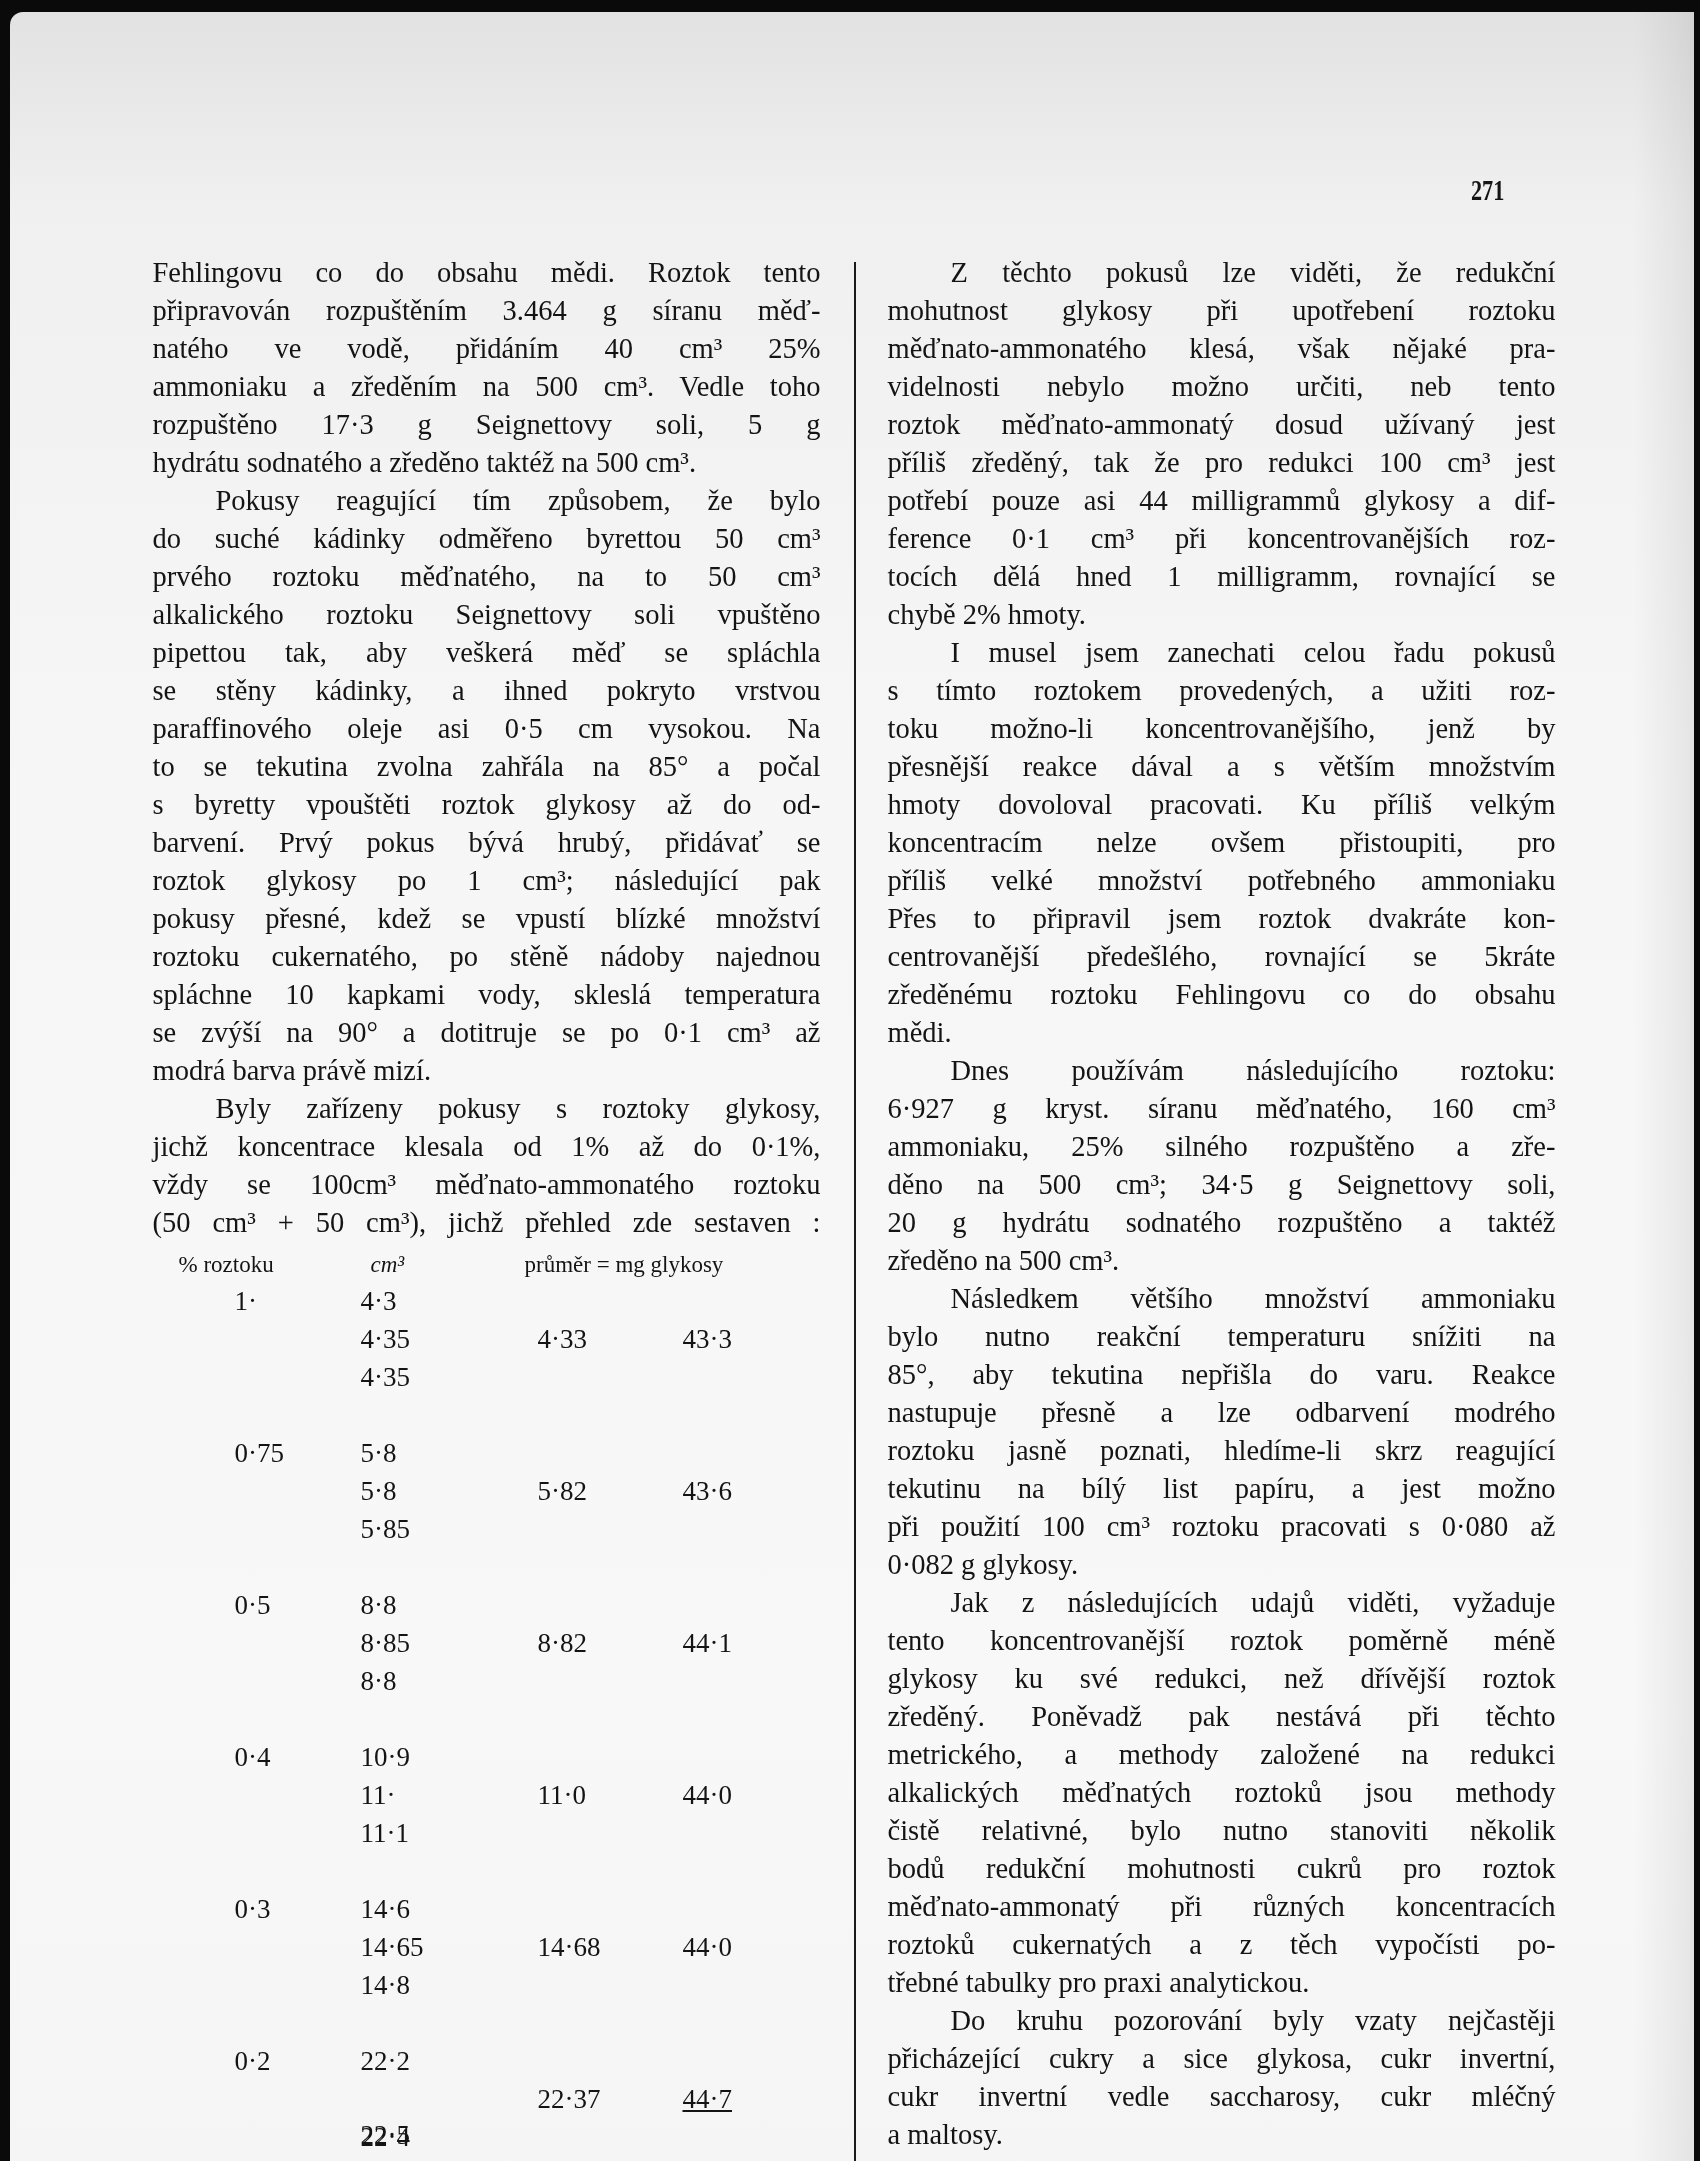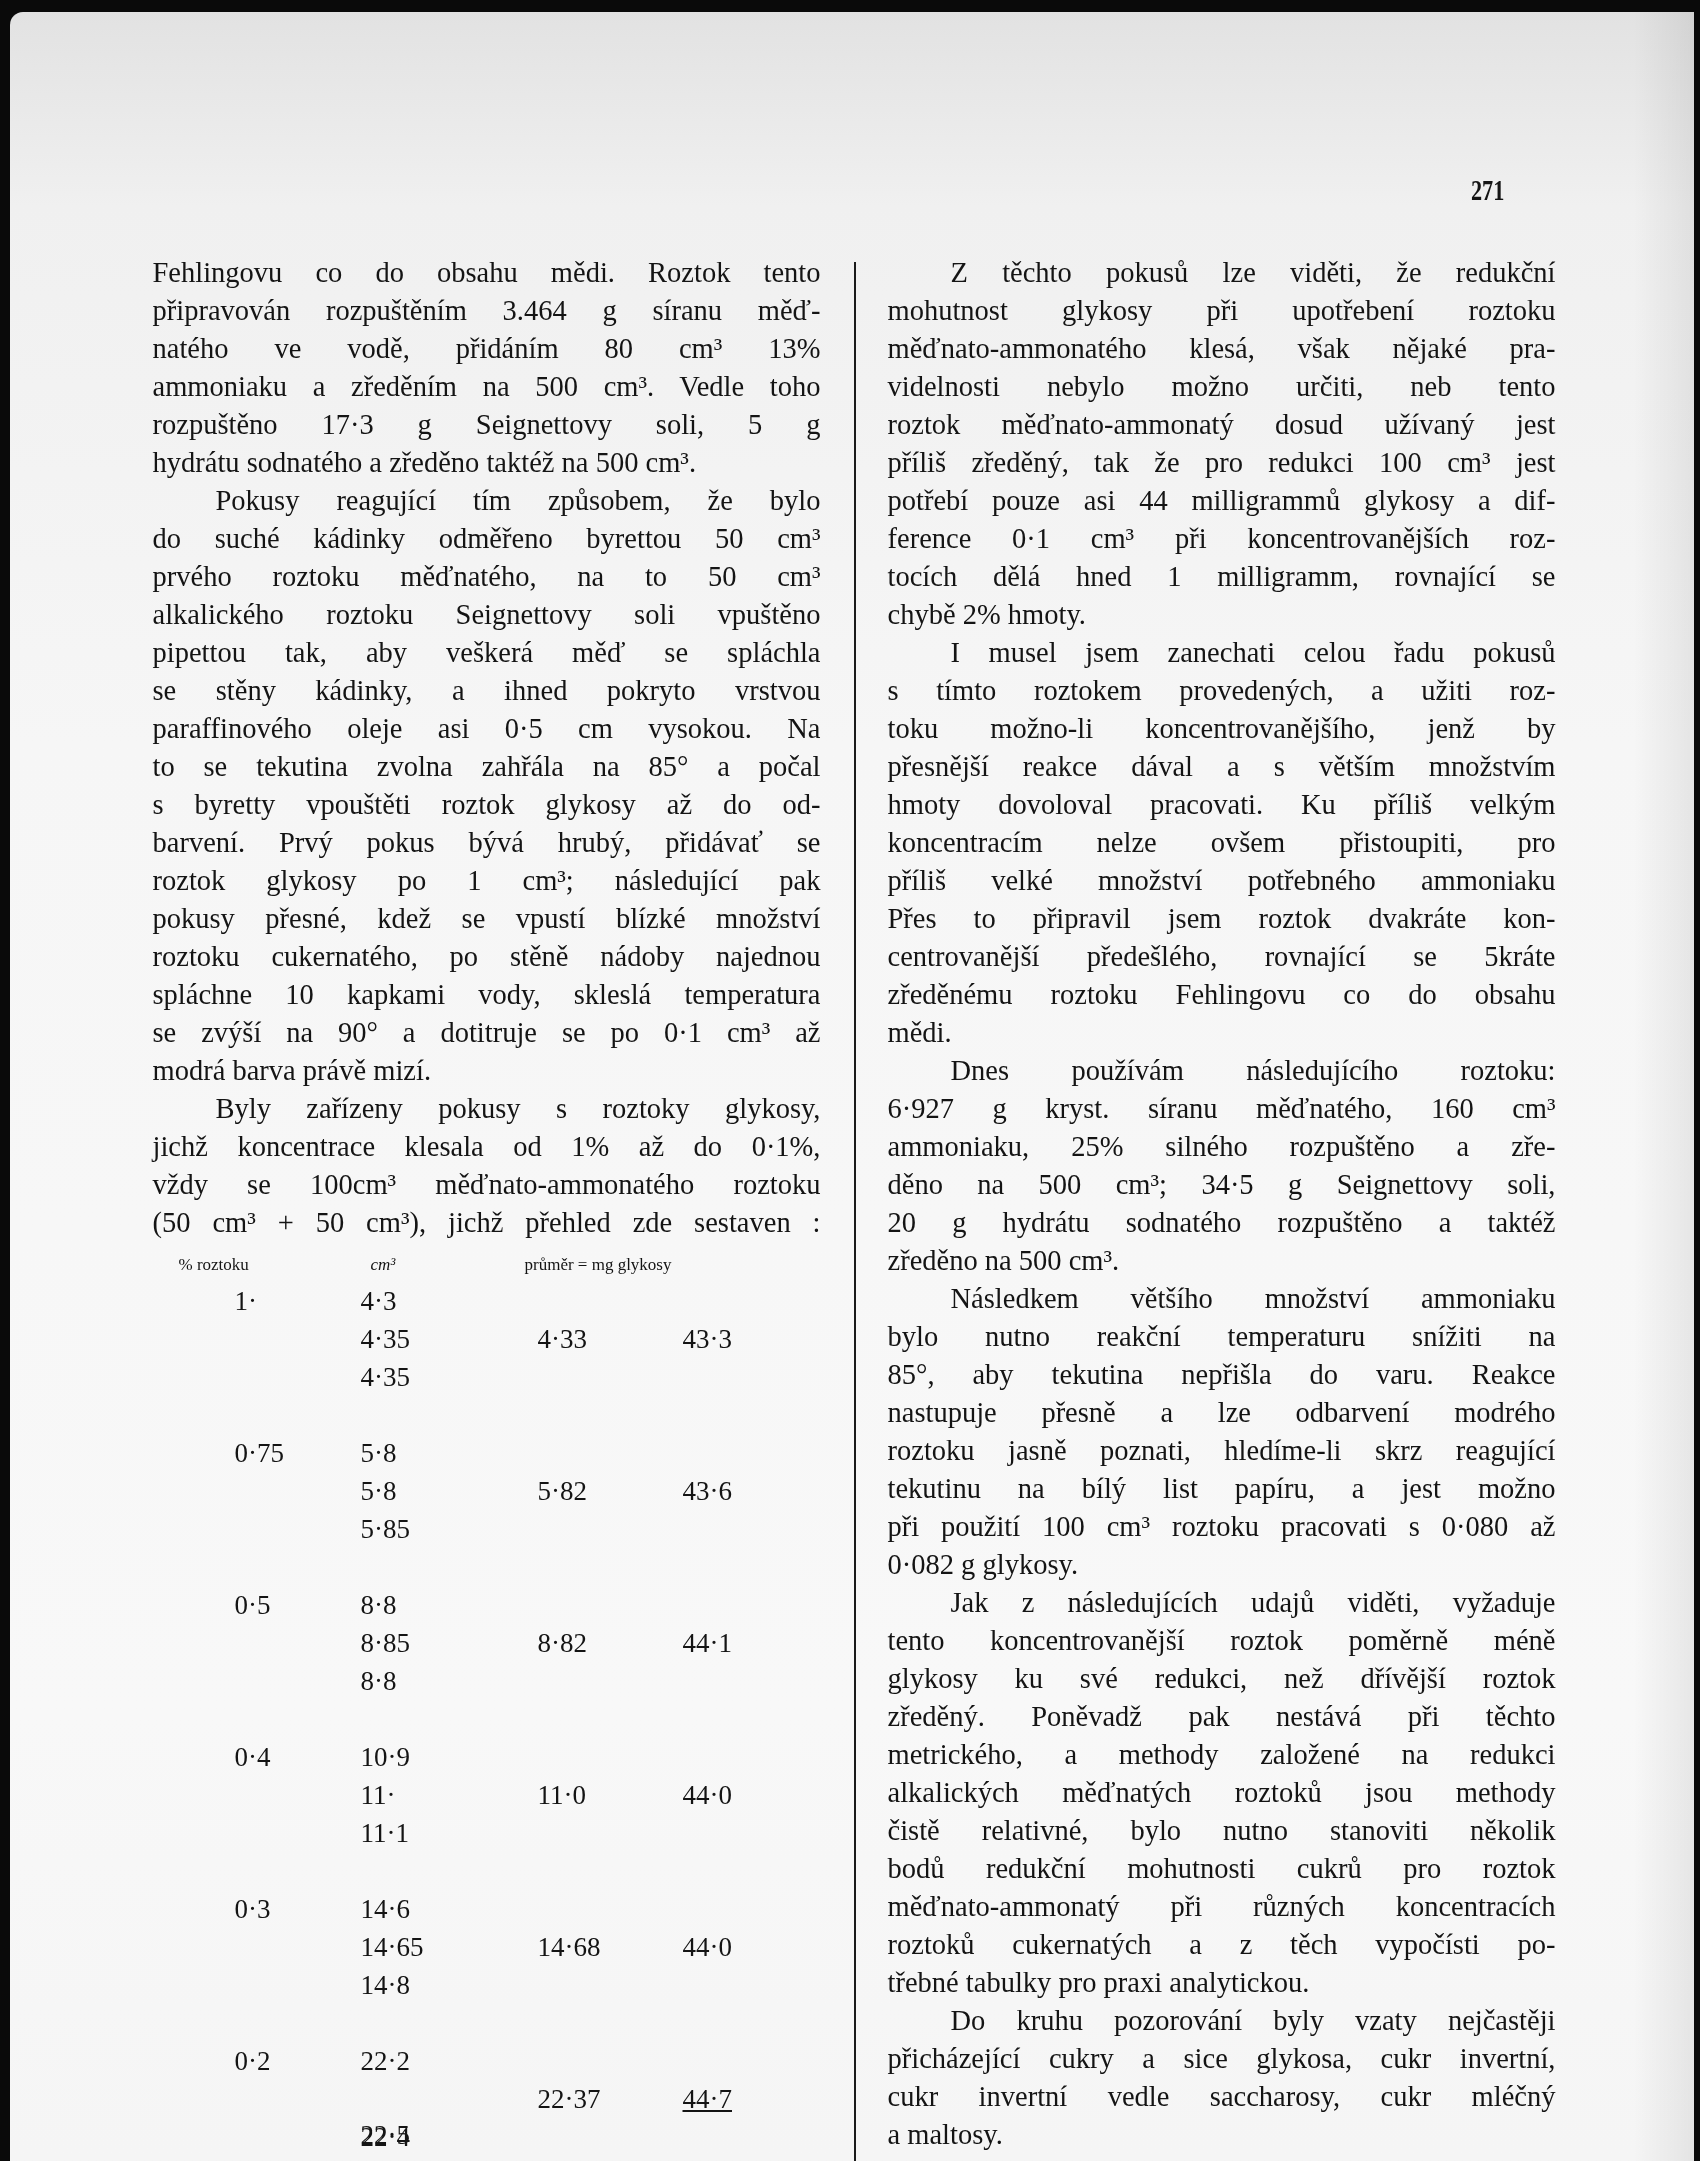--- a/index.html
+++ b/index.html
@@ -34,42 +34,42 @@
   .line {
     display:block; white-space:nowrap; text-align:justify; text-align-last:justify;
     height:38px; overflow:visible;
     transform-origin:left top;
   }
   .line.last { text-align-last:left; }
   .line.indent { padding-left:63px; }
   .table {
     position:relative; font-size:27px; line-height:38px; margin-top:5.2px;
   }
-  .thead { position:relative; height:35px; font-size:17px; line-height:35px;text-align:center; }
+  .thead { position:relative; height:35px; font-size:23px; line-height:35px;text-align:center; }
   .thead span { position:absolute; white-space:nowrap; }
   .group { position:relative; height:152px; }
   .cell { position:absolute; white-space:nowrap; }
   .c-conc { left:82px; }
   .c-cm { left:208px; }
   .c-avg { left:385px; }
   .c-mg { left:530px; }
 </style>
 </head>
 <body>
 
 <div class="page">
 
   <div class="page-number">271</div>
 
   <div class="divider"></div>
 
   <div class="column col-left">
     <span class="line">Fehlingovu co do obsahu mědi. Roztok tento</span>
     <span class="line">připravován rozpuštěním 3.464 g síranu měď-</span>
-    <span class="line">natého ve vodě, přidáním 80 cm³ 13%</span>
+    <span class="line">natého ve vodě, přidáním 40 cm³ 25%</span>
     <span class="line">ammoniaku a zředěním na 500 cm³. Vedle toho</span>
     <span class="line">rozpuštěno 17·3 g Seignettovy soli, 5 g</span>
     <span class="line last">hydrátu sodnatého a zředěno taktéž na 500 cm³.</span>
     <span class="line indent">Pokusy reagující tím způsobem, že bylo</span>
     <span class="line">do suché kádinky odměřeno byrettou 50 cm³</span>
     <span class="line">prvého roztoku měďnatého, na to 50 cm³</span>
     <span class="line">alkalického roztoku Seignettovy soli vpuštěno</span>
     <span class="line">pipettou tak, aby veškerá měď se spláchla</span>
     <span class="line">se stěny kádinky, a ihned pokryto vrstvou</span>
     <span class="line">paraffinového oleje asi 0·5 cm vysokou. Na</span>

